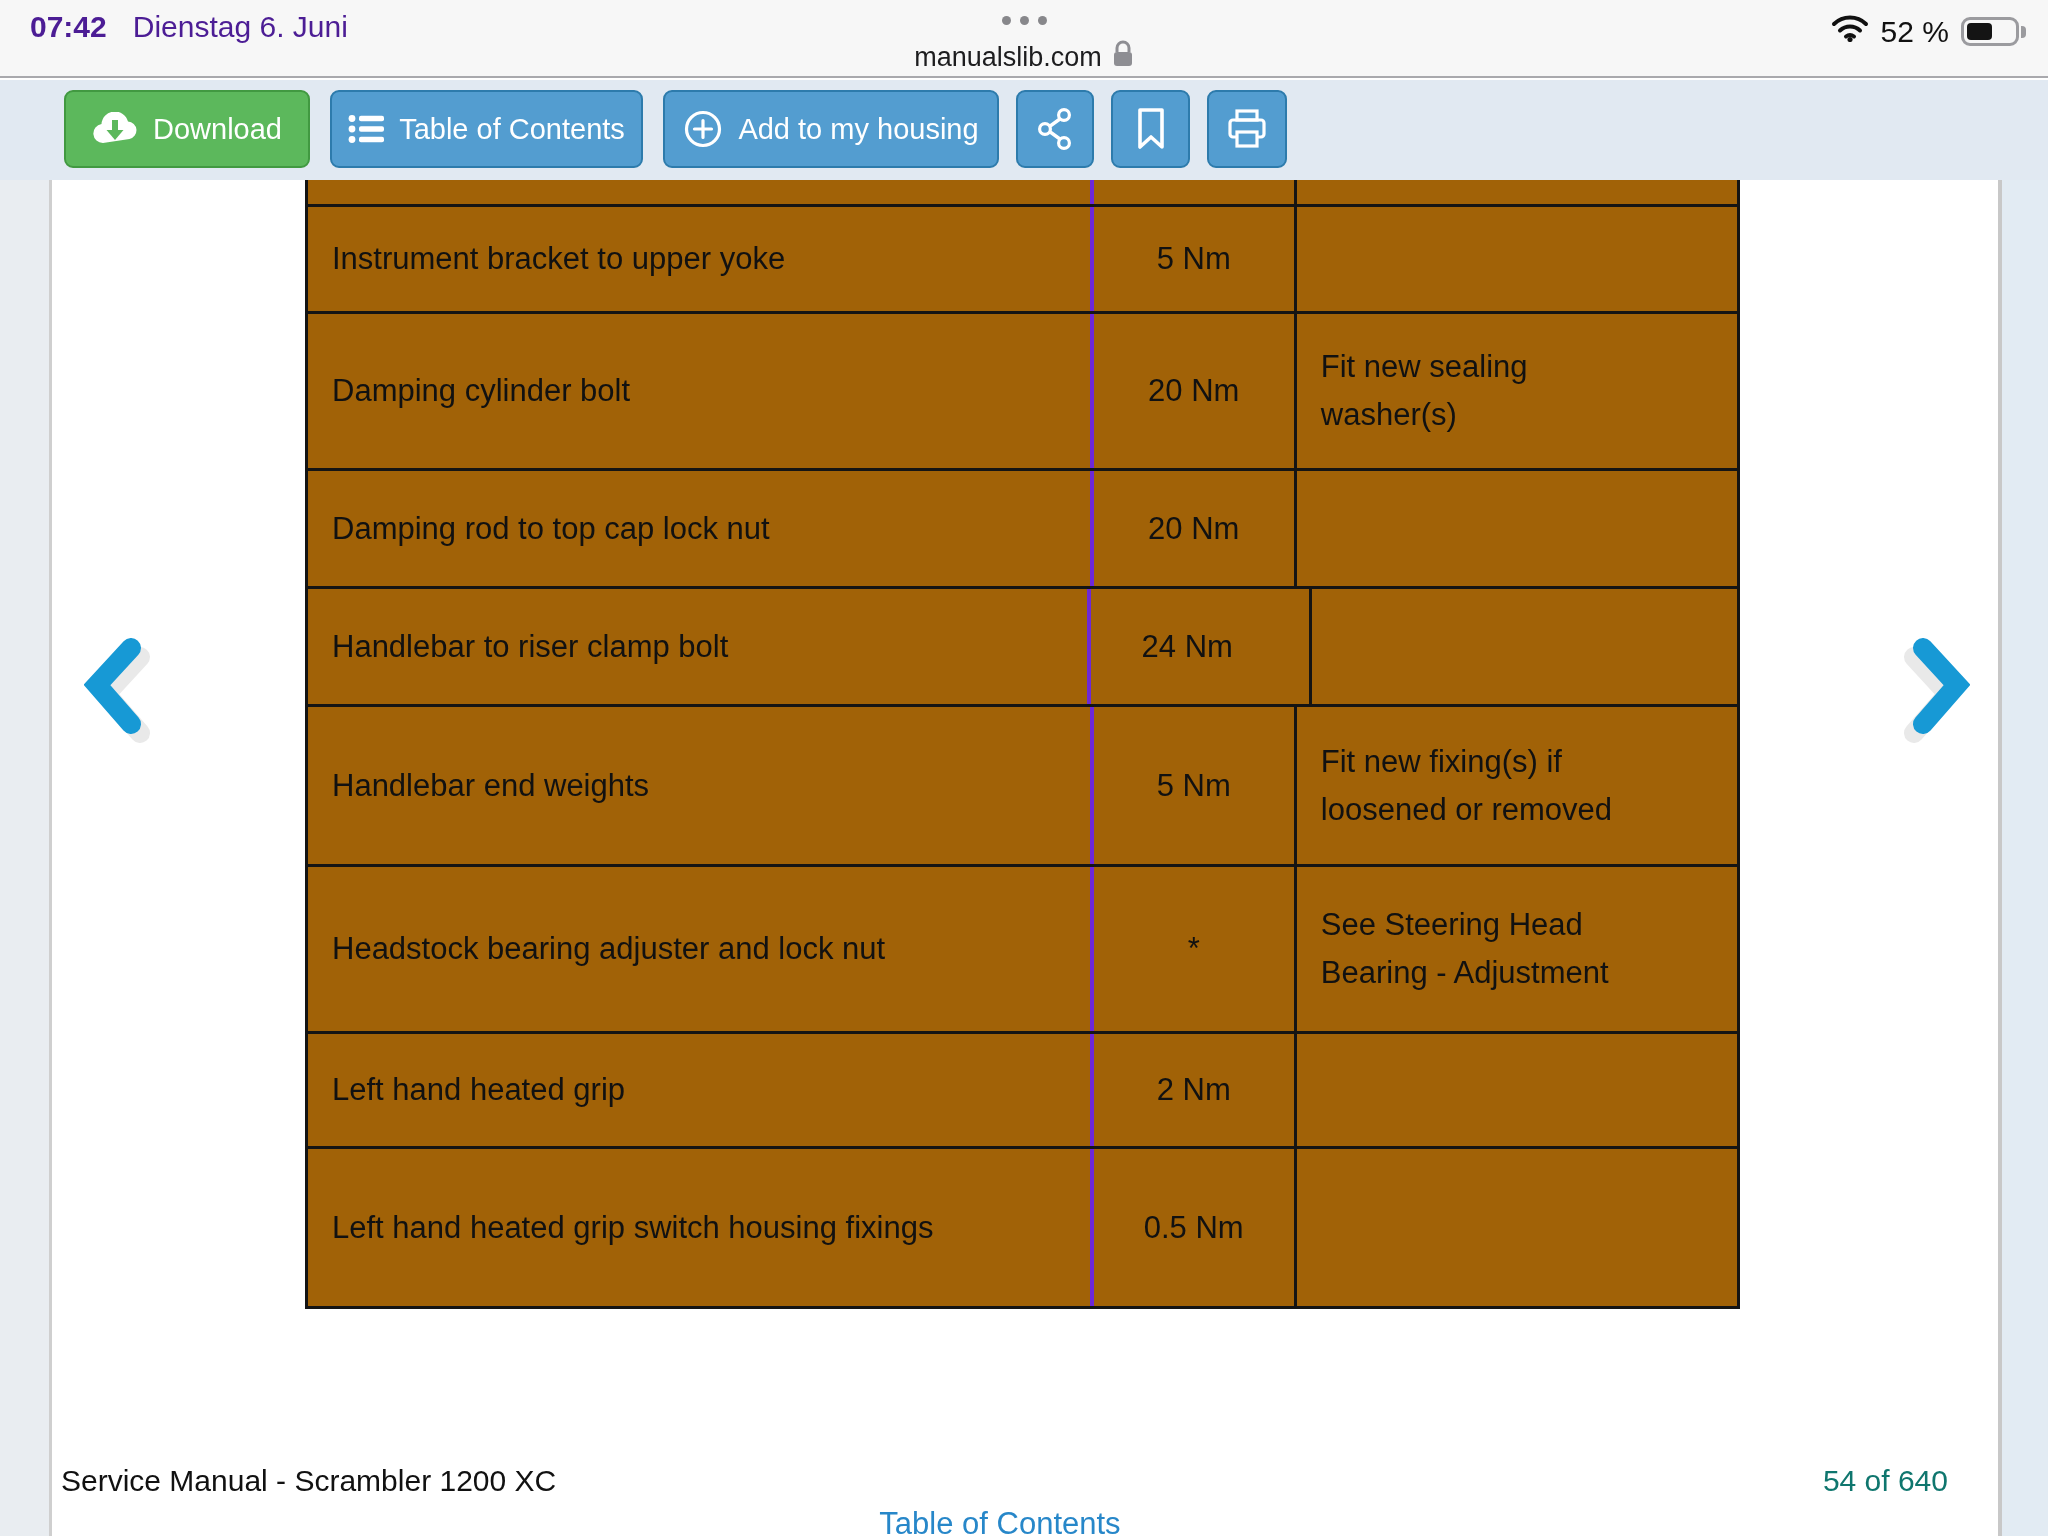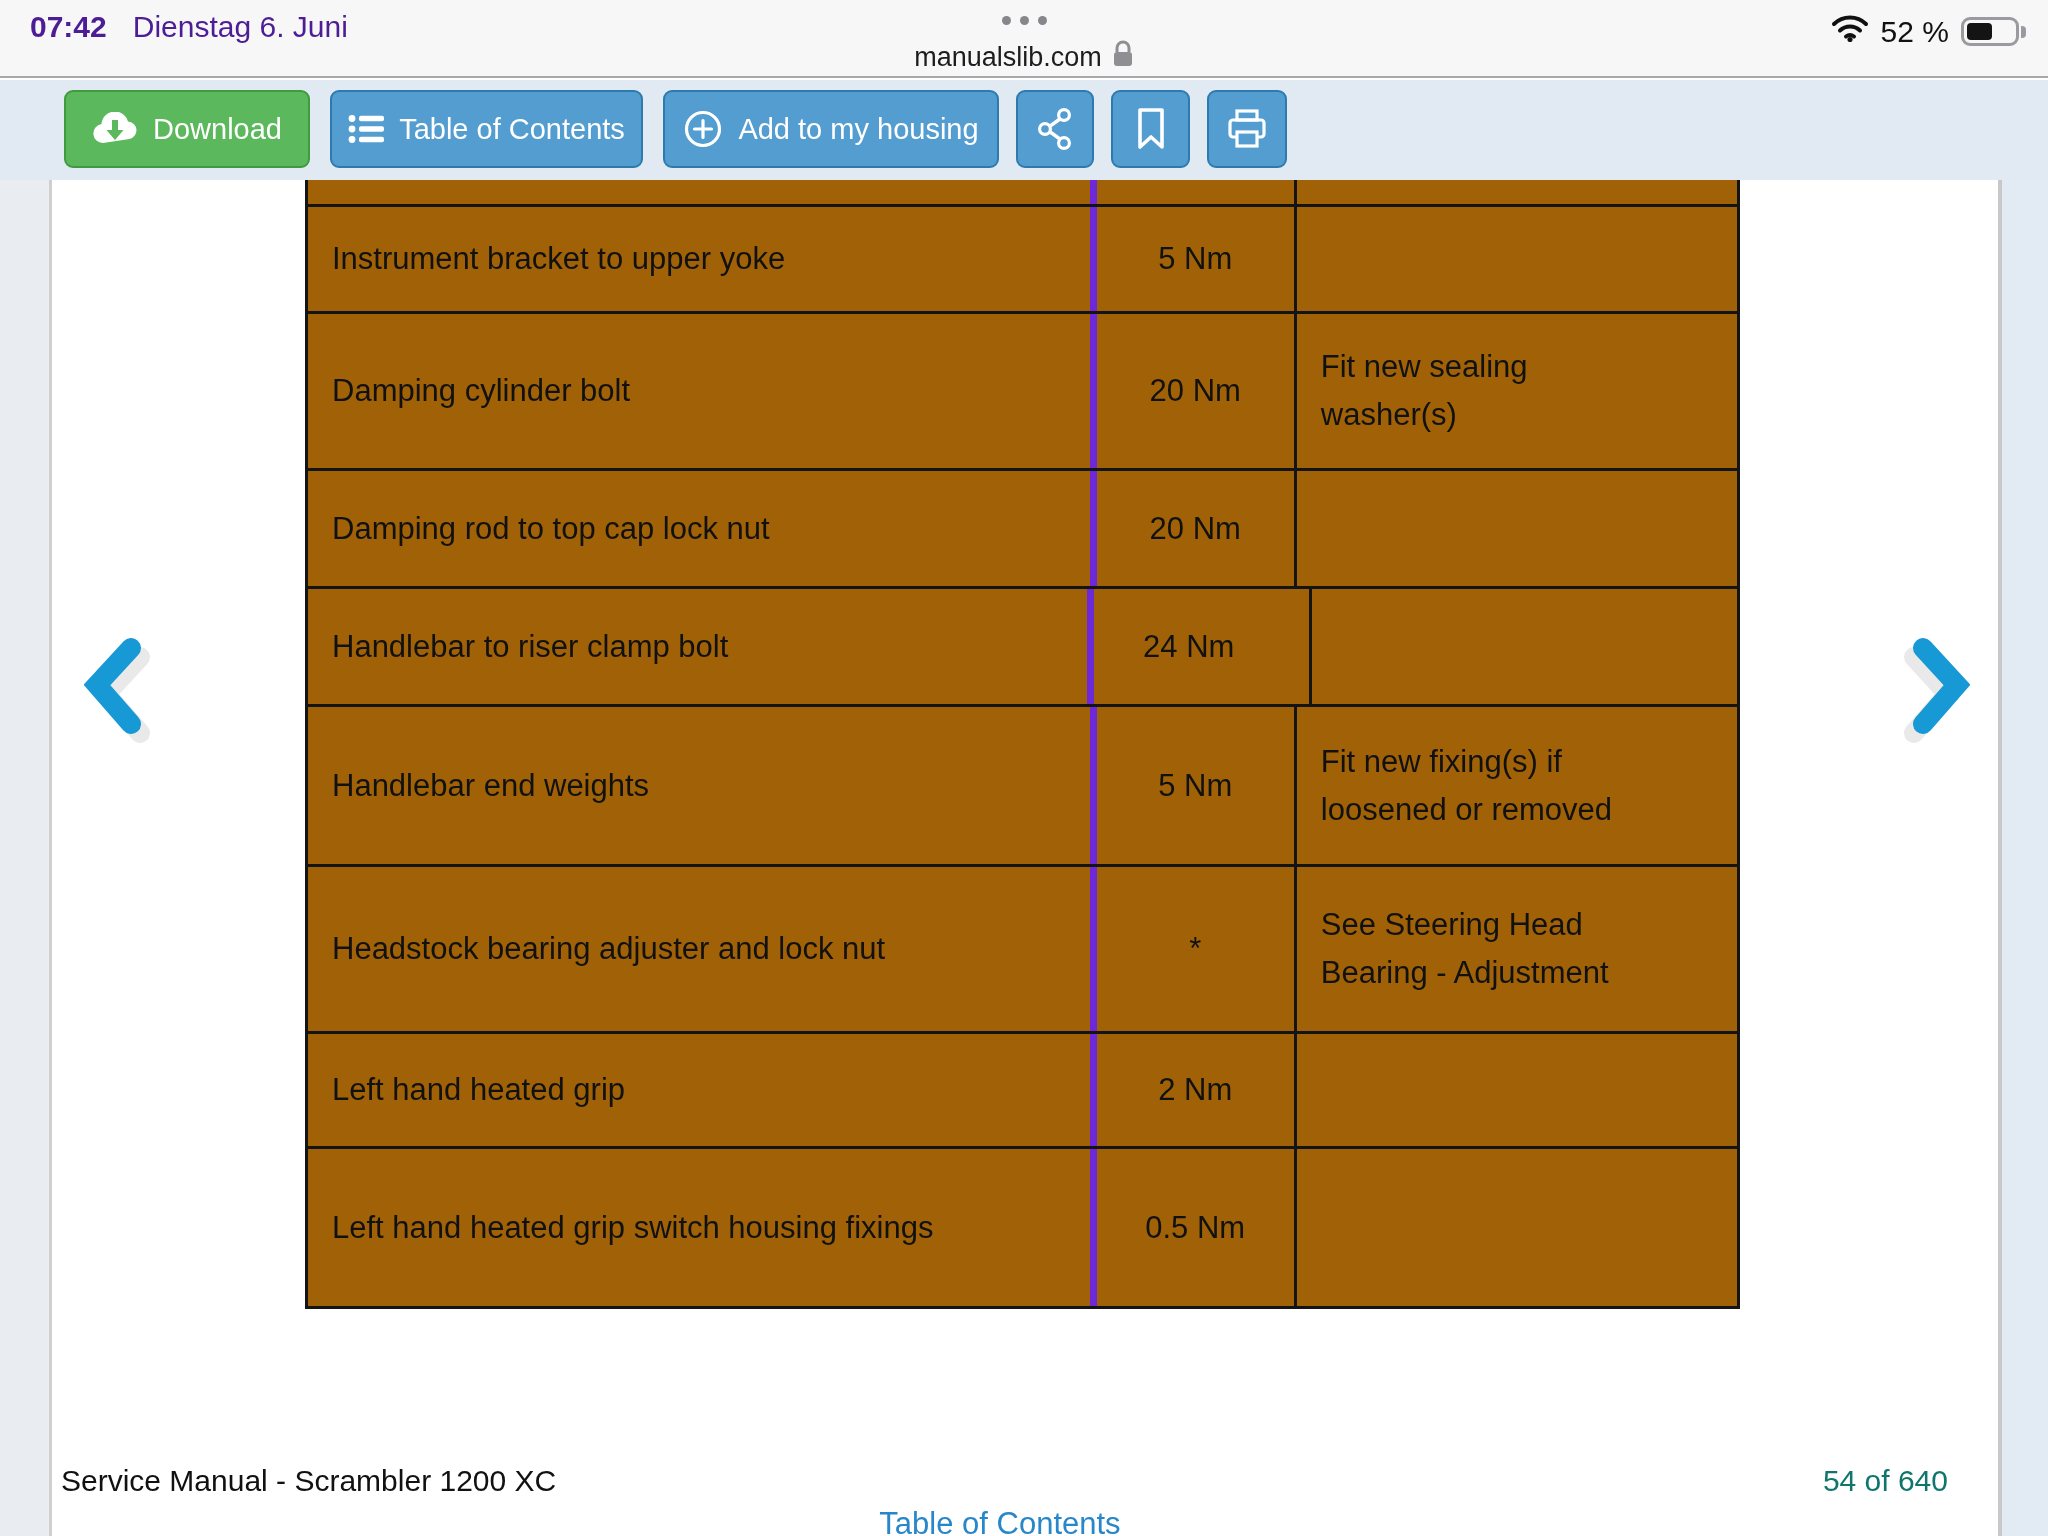--- a/index.html
+++ b/index.html
@@ -42,21 +42,21 @@
   .nav-next { left:1898px; top:458px; }
 
   
   .spec-table { position:absolute; left:305px; top:0; width:1435px; font-size:31px; color:#111; }
   .trow { display:flex; border-left:3px solid #141414; border-right:3px solid #141414;
           border-bottom:3px solid #141414; background:#a16207; }
   .trow.partial { min-height:24px; }
   .cell { display:flex; align-items:center; line-height:48px; }
   .c1 { width:785px; padding:12px 24px; }
   .c1 span { max-width:660px; }
-  .c2 { width:205px; border-left:7px solid #6d28d9; justify-content:center; text-align:center; padding:4px 6px; }
+  .c2 { width:205px; border-left:4px solid #6d28d9; justify-content:center; text-align:center; padding:4px 6px; }
   .c3 { width:445px; border-left:3px solid #141414; padding:12px 24px; }
   .c3 span { max-width:335px; }
 
   
   .doc-footer-title { position:absolute; left:61px; top:1284px; font-size:30px; color:#111; }
   .doc-footer-page  { position:absolute; right:100px; top:1284px; font-size:30px; color:#0f766e; }
   .toc-link { position:absolute; left:0; right:48px; top:1326px; text-align:center;
               font-size:31px; color:#2787c9; cursor:pointer; }
 </style>
 </head>

